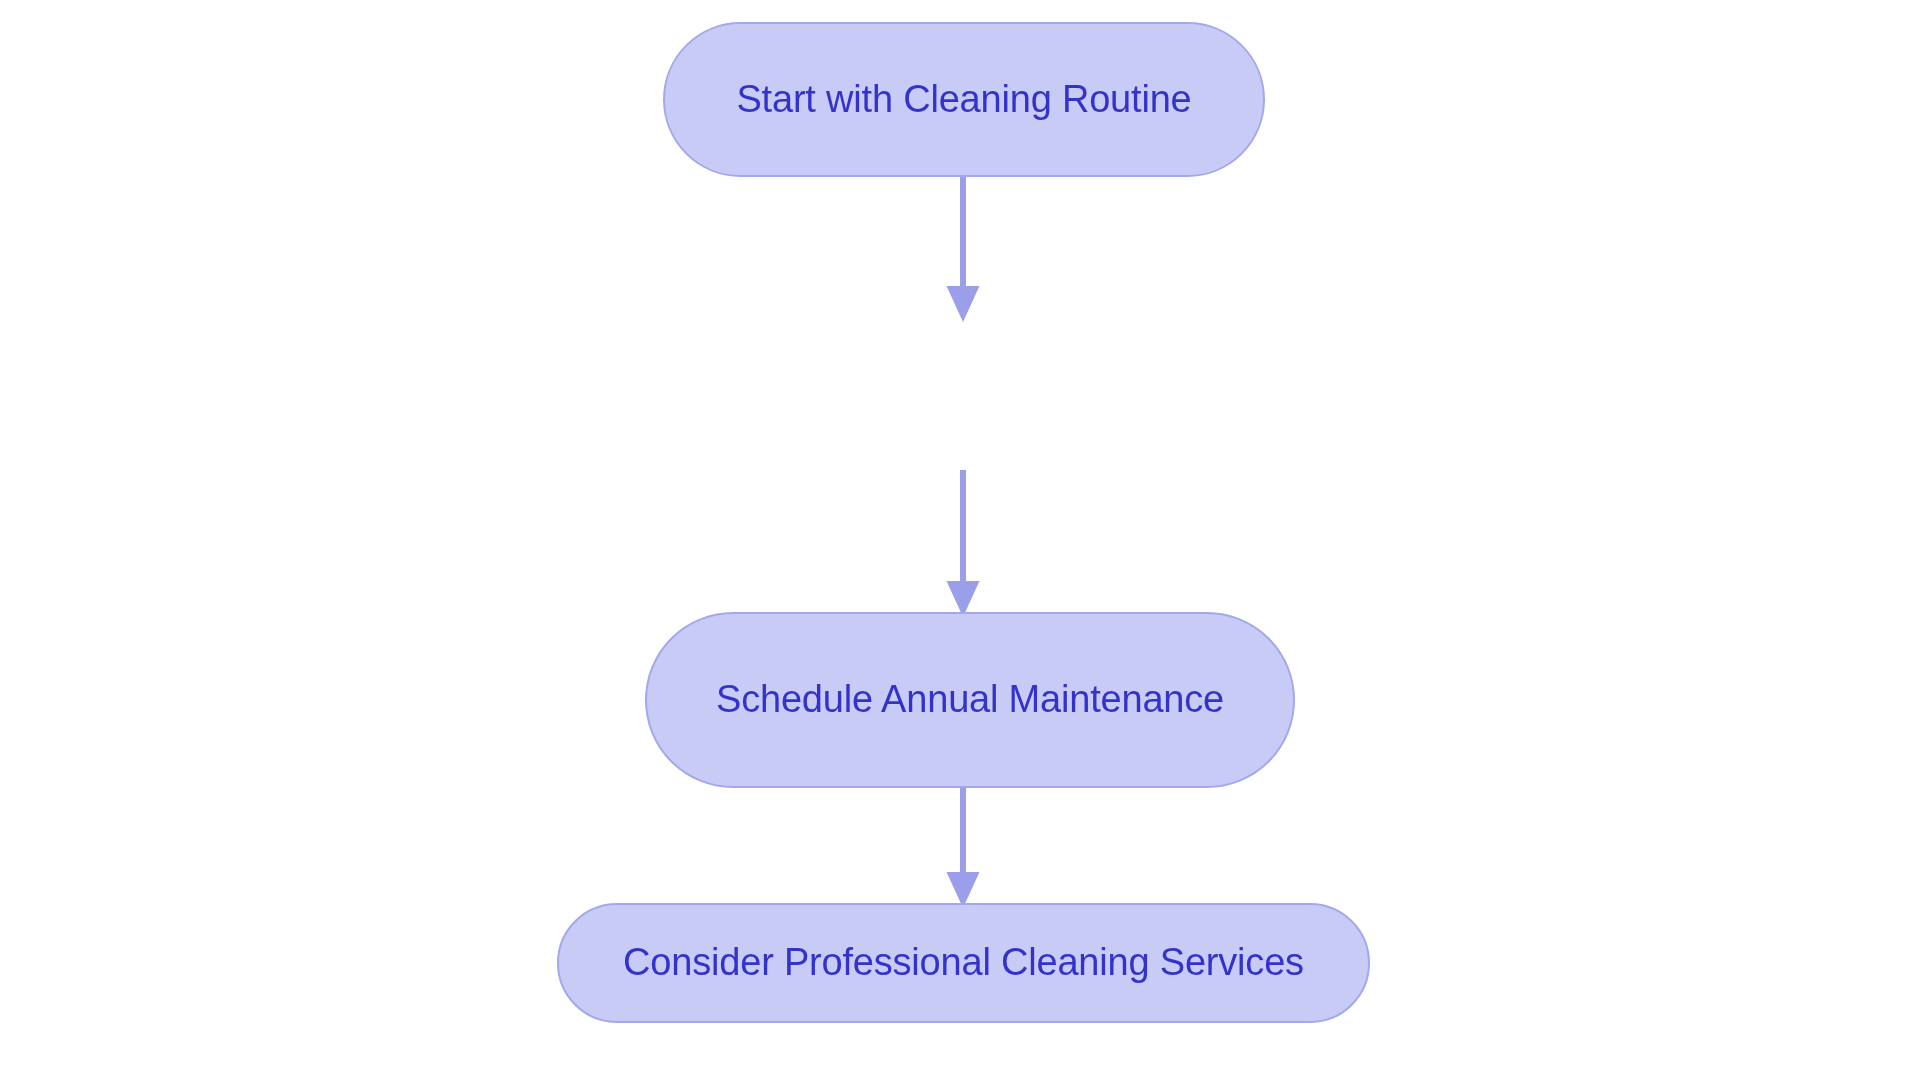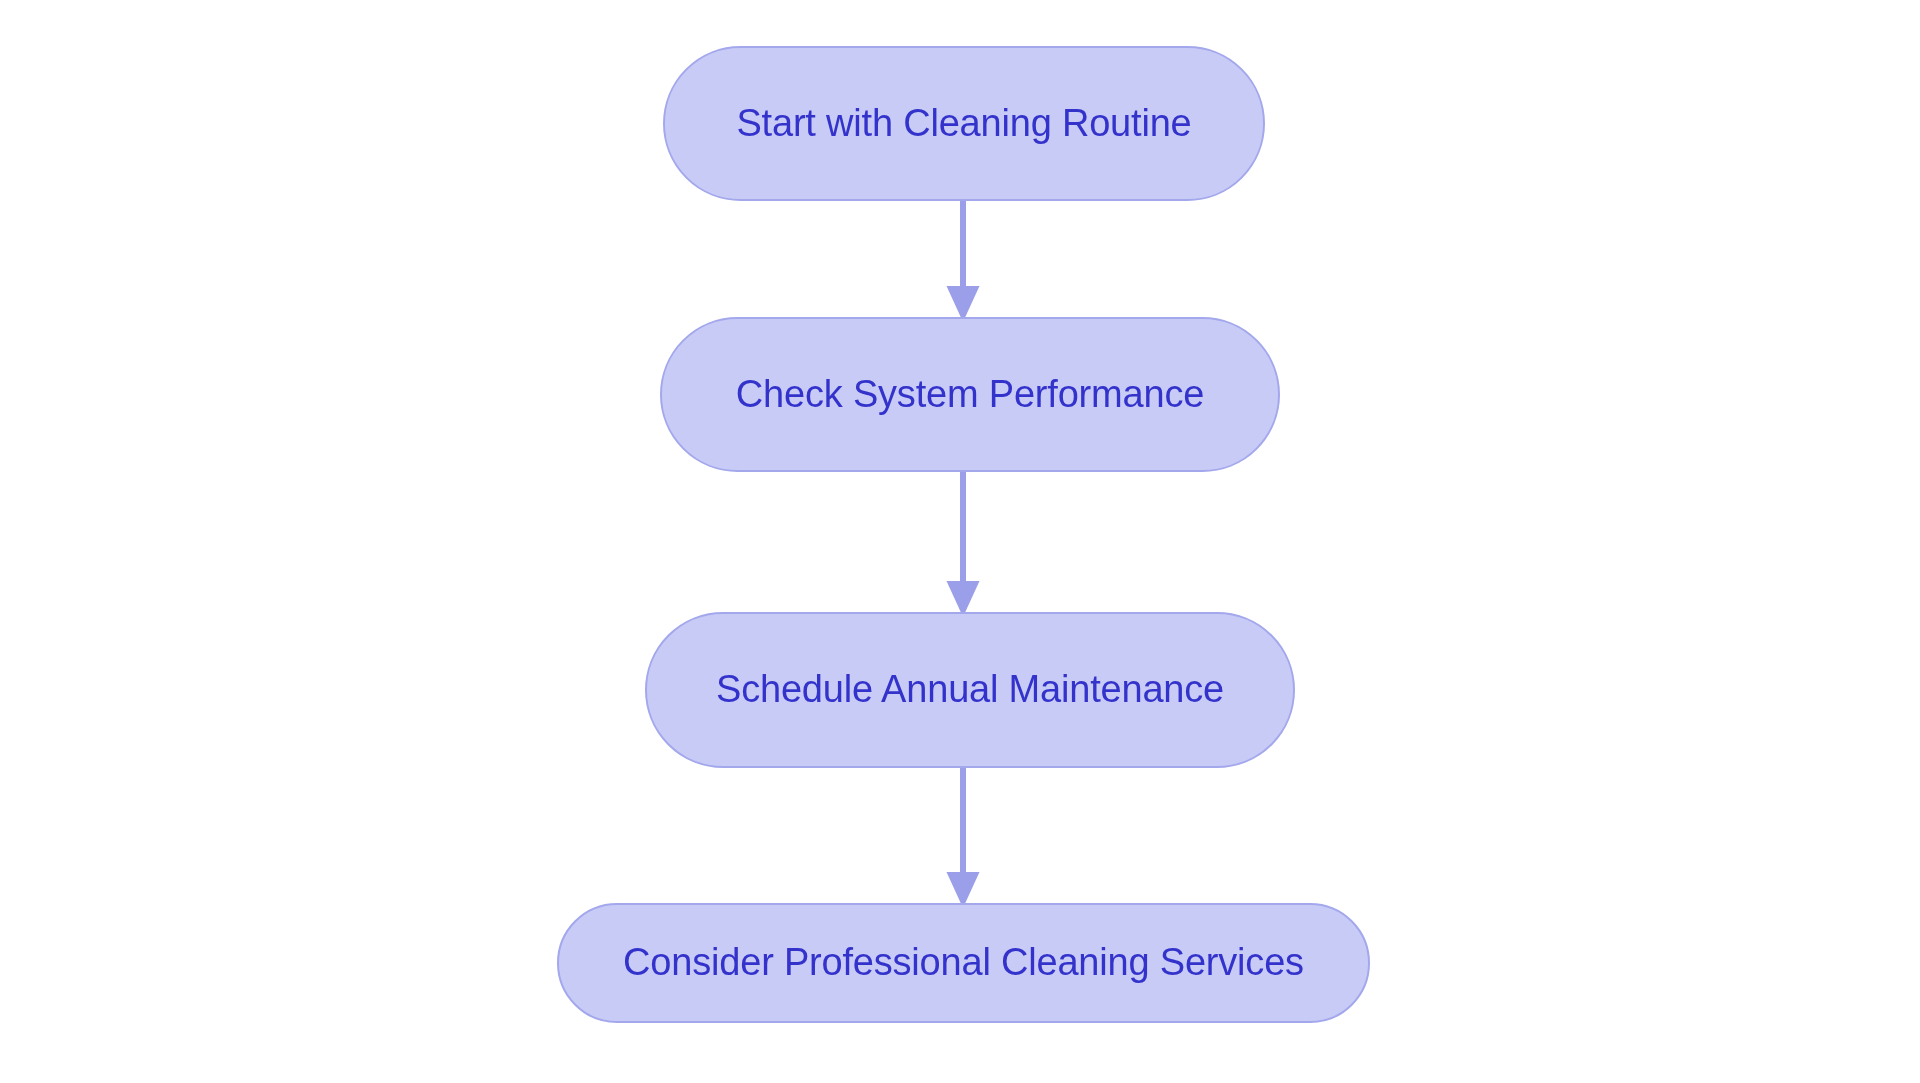--- a/index.html
+++ b/index.html
@@ -41,23 +41,23 @@
     font-size: 38px;
     font-weight: 400;
     letter-spacing: -0.2px;
     line-height: 1.1;
     white-space: nowrap;
     text-align: center;
     user-select: none;
   }
 
   
-  #node-1 { left: 663px;  top: 22px;   width: 602px; height: 155px; margin-top: 24px; }
+  #node-1 { left: 663px;  top: 22px;   width: 602px; height: 155px; }
   #node-2 { left: 660px;  top: 317px;  width: 620px; height: 155px; }
-  #node-3 { left: 645px;  top: 612px;  width: 650px; height: 156px; align-items: center; }
+  #node-3 { left: 645px;  top: 612px;  width: 650px; height: 176px; align-items: center; }
   #node-4 { left: 557px;  top: 903px;  width: 813px; height: 120px; }
 
   
   .connector {
     position: absolute;
     z-index: 1;
     overflow: visible;
   }
   .connector-line {
     stroke: #9b9ee8;
@@ -80,23 +80,20 @@
 
   <div class="node" id="node-1">
     <span class="node-label">Start with Cleaning Routine</span>
   </div>
 
   <svg class="connector" id="edge-1" viewBox="0 0 66 148" width="66" height="148">
     <line class="connector-line" x1="33" y1="0" x2="33" y2="113"></line>
     <polygon class="connector-head" points="16.5,111 49.5,111 33,147"></polygon>
   </svg>
 
-  <div class="node" id="node-2">
-    <span class="node-label">Check System Performance</span>
-  </div>
 
   <svg class="connector" id="edge-2" viewBox="0 0 66 148" width="66" height="148">
     <line class="connector-line" x1="33" y1="0" x2="33" y2="113"></line>
     <polygon class="connector-head" points="16.5,111 49.5,111 33,147"></polygon>
   </svg>
 
   <div class="node" id="node-3">
     <span class="node-label">Schedule Annual Maintenance</span>
   </div>
 

